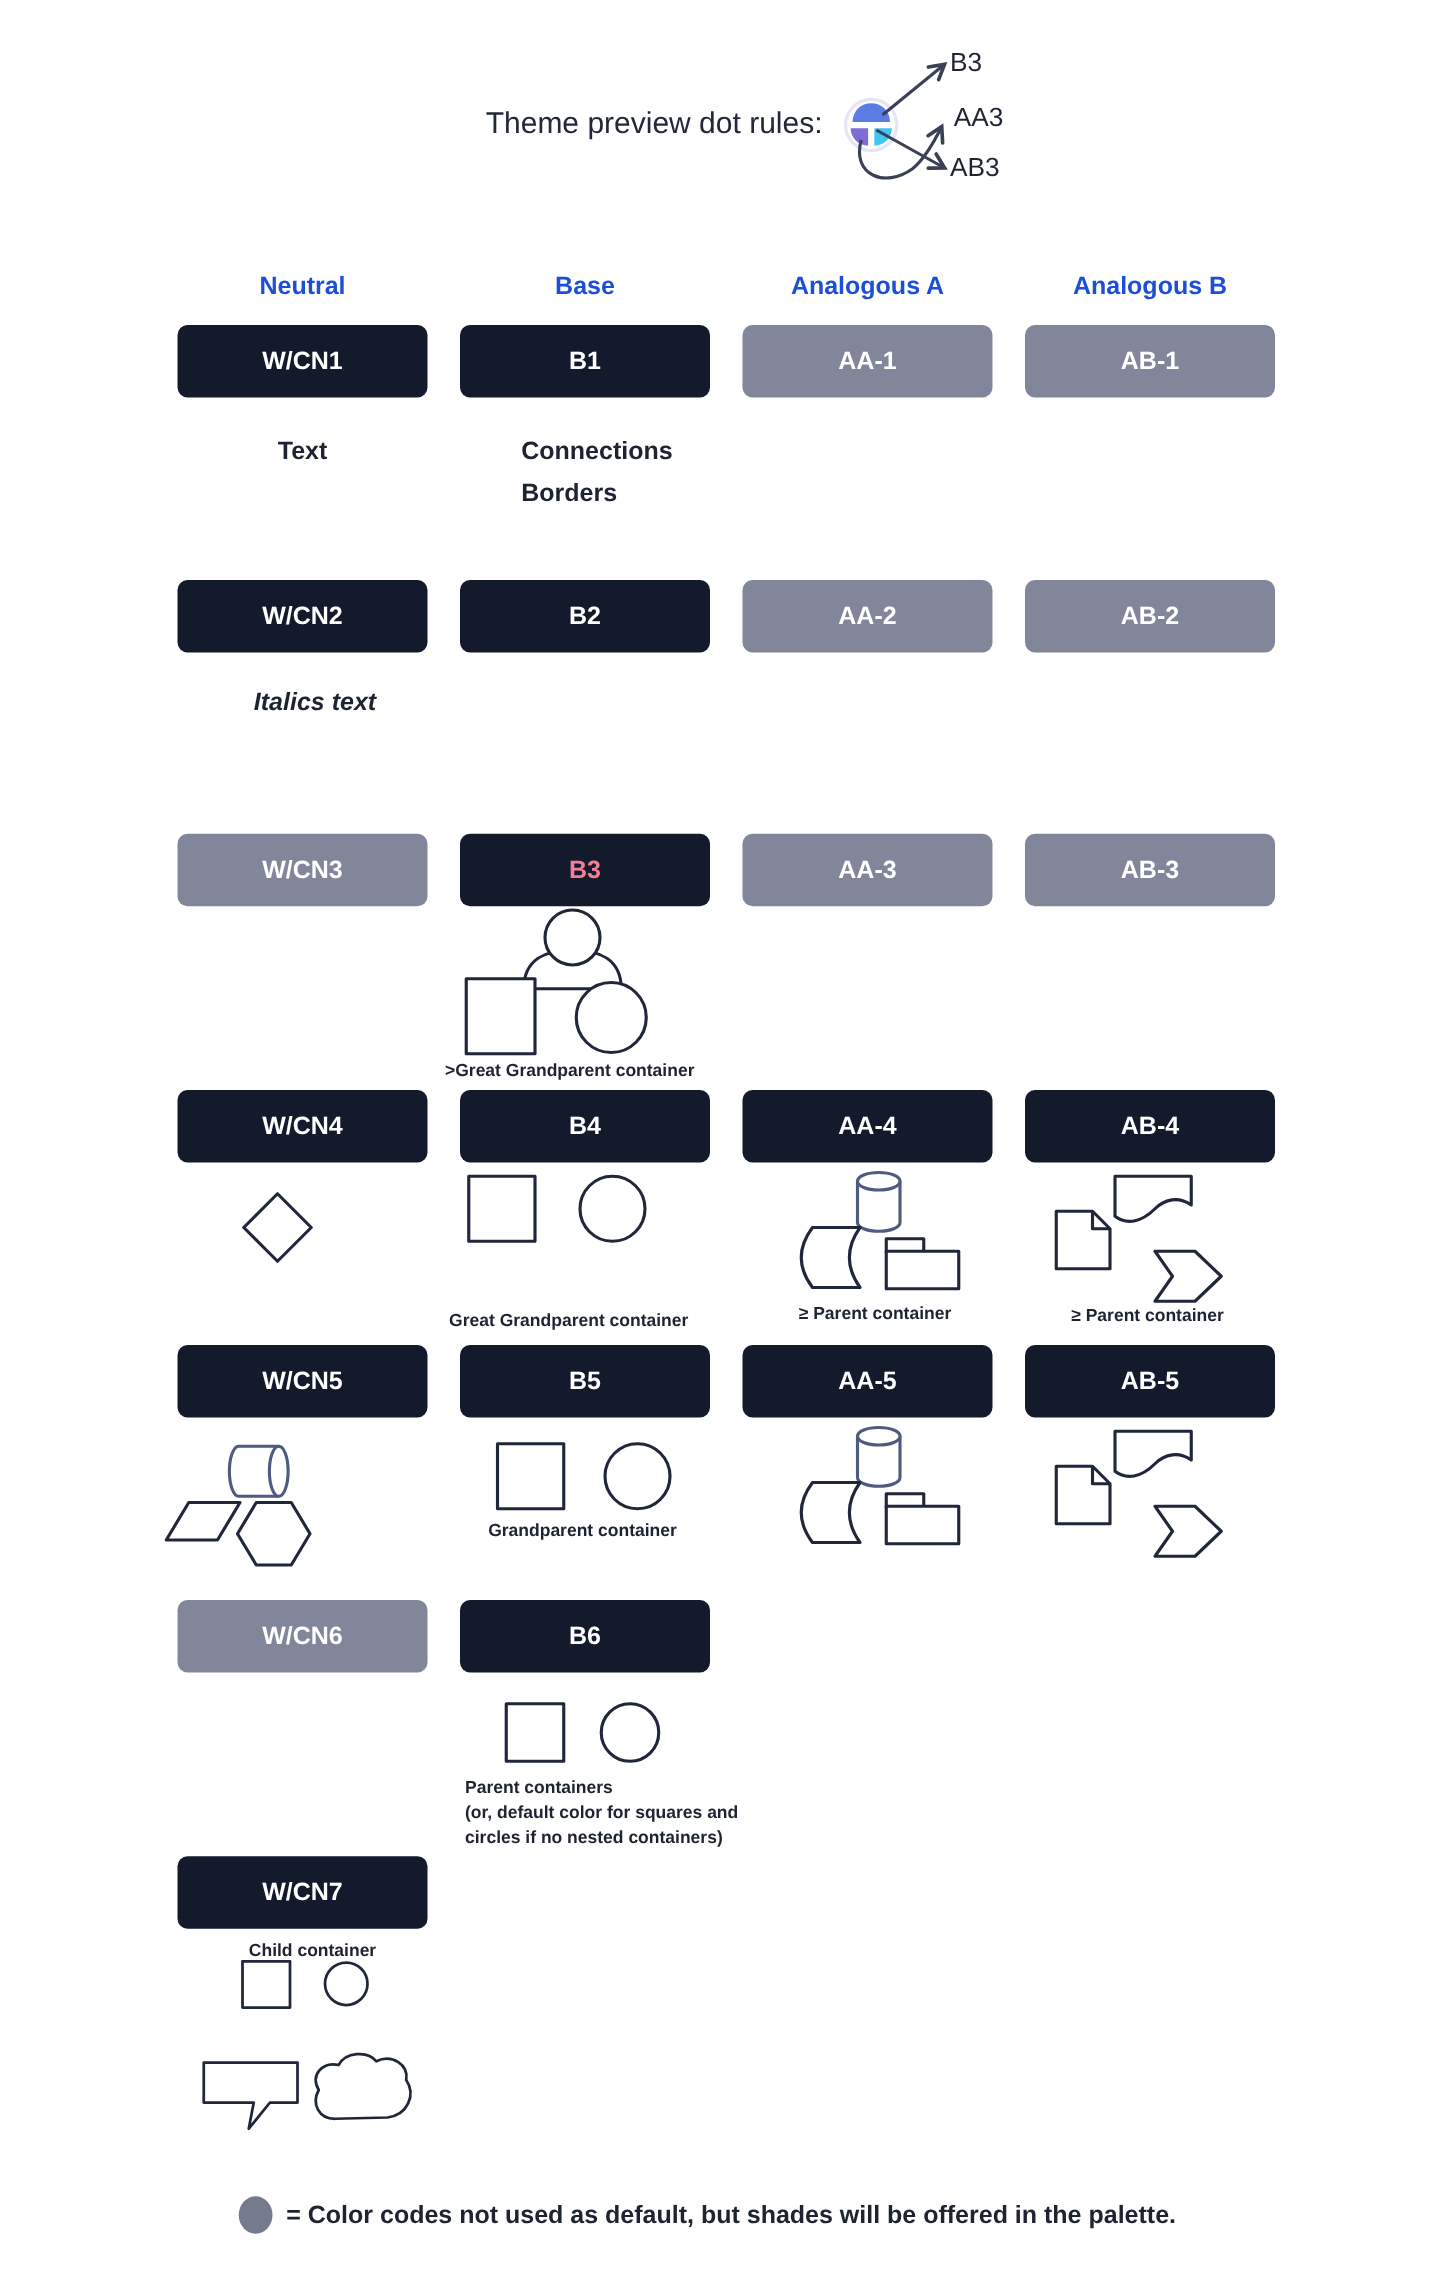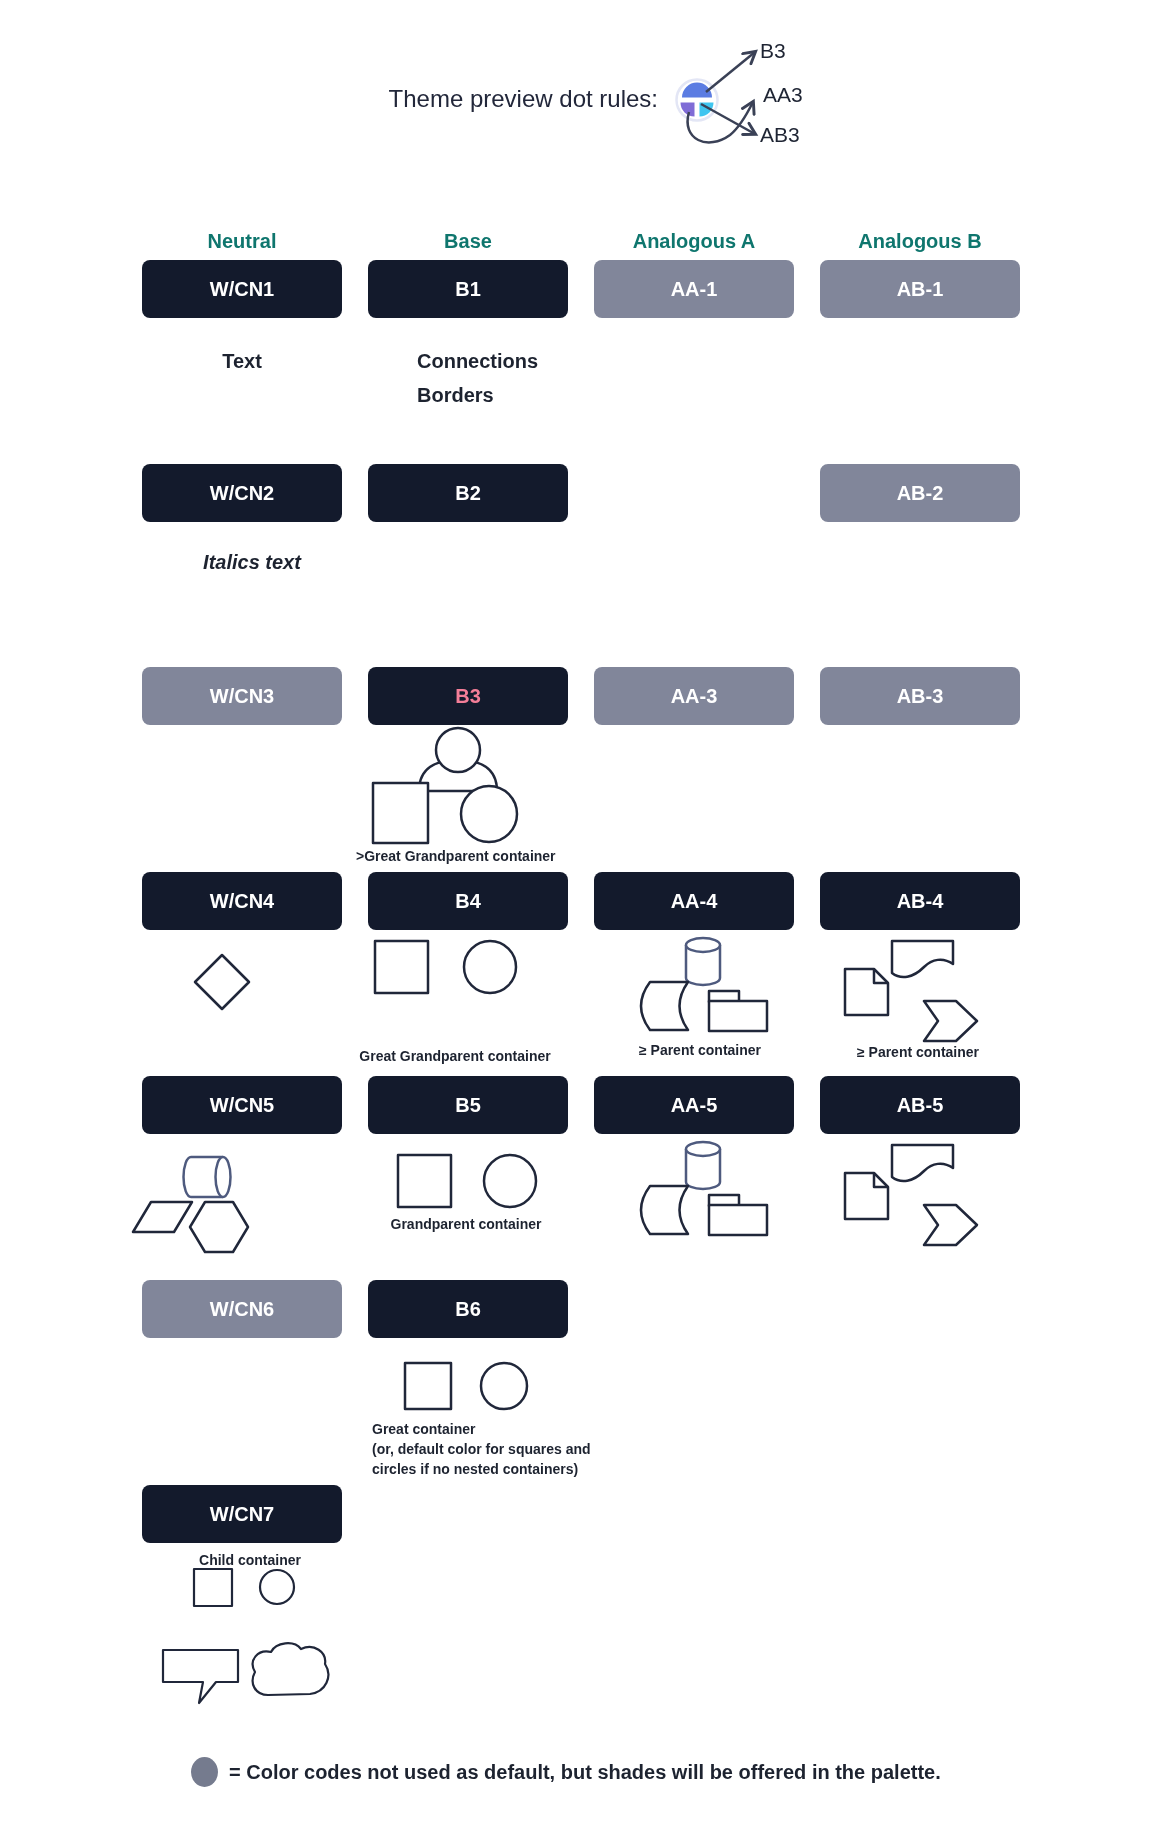--- a/index.html
+++ b/index.html
@@ -1,22 +1,22 @@
 <!DOCTYPE html>
 <html><head>
 <meta charset="utf-8">
 <style>
   html,body{margin:0;padding:0;background:#ffffff;}
   .canvas{position:relative;width:1164px;height:1822px;background:#fff;overflow:hidden;
           font-family:"Liberation Sans","DejaVu Sans",sans-serif;color:#1d2330;}
   .title{position:absolute;left:290px;top:84px;width:368px;height:30px;
          font-size:24px;font-weight:400;color:#22273a;text-align:right;line-height:30px;}
   .dot-label{position:absolute;font-size:21px;font-weight:400;color:#1e2433;height:24px;line-height:24px;}
-  .col-header{position:absolute;width:200px;top:230px;text-align:center;
-              font-size:20px;font-weight:700;color:#0f766e;}
+  .col-header{position:absolute;width:200px;top:218px;text-align:center;
+              font-size:20px;font-weight:700;color:#1d4ed8;}
   .sw{position:absolute;width:200px;height:58px;border-radius:8px;
       display:flex;align-items:center;justify-content:center;
       font-size:20px;font-weight:700;color:#ffffff;}
   .sw.dark{background:#131a2c;}
   .sw.gray{background:#81869a;}
   .sw.pink{color:#f47e98;}
   .cap{position:absolute;font-weight:700;color:#1d2330;}
   .cap20{font-size:20px;line-height:34px;}
   .cap14{font-size:14px;line-height:20px;}
   .center{text-align:center;width:200px;}
@@ -57,20 +57,21 @@
   <div class="col-header" style="left:594px">Analogous A</div>
   <div class="col-header" style="left:820px">Analogous B</div>
 
   <div class="sw dark" style="left:142px;top:260px">W/CN1</div>
   <div class="sw dark" style="left:368px;top:260px">B1</div>
   <div class="sw gray" style="left:594px;top:260px">AA-1</div>
   <div class="sw gray" style="left:820px;top:260px">AB-1</div>
 
   <div class="sw dark" style="left:142px;top:464px">W/CN2</div>
   <div class="sw dark" style="left:368px;top:464px">B2</div>
+  <div class="sw gray" style="left:594px;top:464px">AA-2</div>
   <div class="sw gray" style="left:820px;top:464px">AB-2</div>
 
   <div class="sw gray" style="left:142px;top:667px">W/CN3</div>
   <div class="sw dark pink" style="left:368px;top:667px">B3</div>
   <div class="sw gray" style="left:594px;top:667px">AA-3</div>
   <div class="sw gray" style="left:820px;top:667px">AB-3</div>
 
   <div class="sw dark" style="left:142px;top:872px">W/CN4</div>
   <div class="sw dark" style="left:368px;top:872px">B4</div>
   <div class="sw dark" style="left:594px;top:872px">AA-4</div>
@@ -91,21 +92,21 @@
     <div>Connections</div>
     <div>Borders</div>
   </div>
   <div class="cap cap20 center italic" style="left:152px;top:545px">Italics text</div>
   <div class="cap cap14" style="left:356px;top:846px">&gt;Great Grandparent container</div>
   <div class="cap cap14 center" style="left:355px;top:1046px">Great Grandparent container</div>
   <div class="cap cap14 center" style="left:600px;top:1040px">≥  Parent container</div>
   <div class="cap cap14 center" style="left:818px;top:1042px">≥ Parent container</div>
   <div class="cap cap14 center" style="left:366px;top:1214px">Grandparent container</div>
   <div class="cap cap14" style="left:372px;top:1419px">
-    <div>Great container</div>
+    <div>Parent containers</div>
     <div>(or, default color for squares and</div>
     <div>circles if no nested containers)</div>
   </div>
   <div class="cap cap14 center" style="left:150px;top:1550px">Child container</div>
 
   <svg class="shapes" style="left:0;top:0" width="1164" height="1822" viewBox="0 0 1164 1822" fill="#ffffff" stroke="#20273a" stroke-width="2.5" stroke-linejoin="round">
 
     <g>
       <path d="M 419,791 C 419,768 436,760 458,760 C 480,760 497,768 497,791 Z"></path>
       <circle cx="458" cy="750" r="22"></circle>

